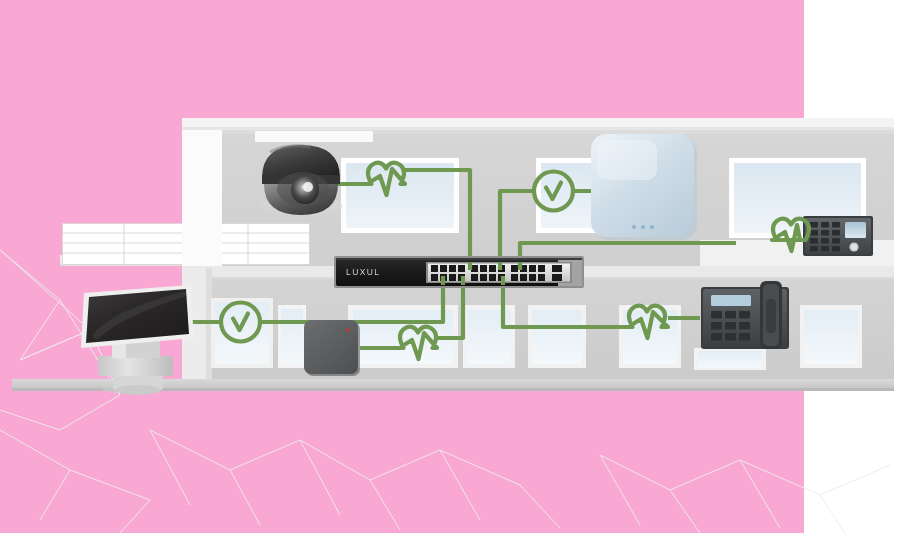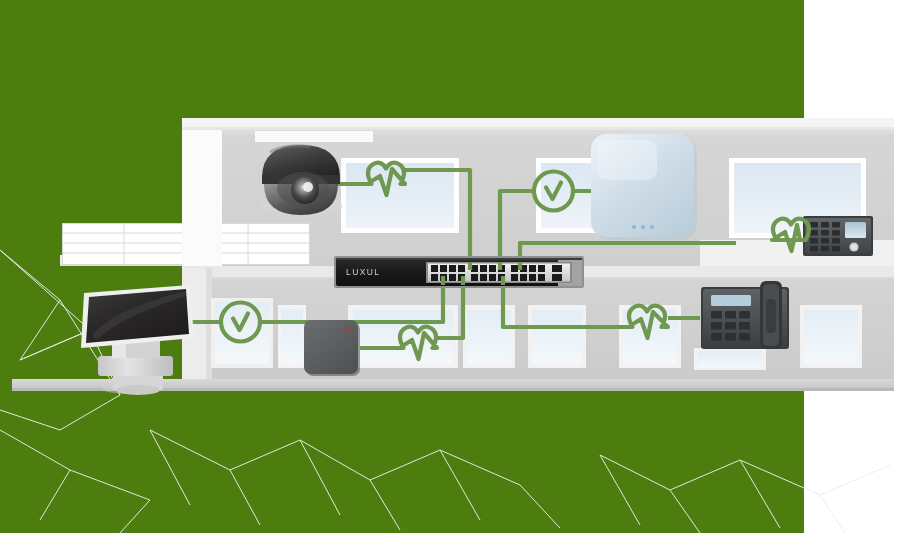--- a/index.html
+++ b/index.html
@@ -1,21 +1,21 @@
 <!DOCTYPE html>
 <html><head>
 <meta charset="utf-8">
 <title>Network Health Monitoring Diagram</title>
 <style>
   html,body{margin:0;padding:0;background:#ffffff;}
   body{
     font-family:"Liberation Sans", sans-serif;
     width:920px;height:533px;overflow:hidden;position:relative;
   }
-  #stage{position:relative;width:804px;height:533px;background:#4d7c0f;}
+  #stage{position:relative;width:804px;height:533px;background:#f9a8d4;}
   #stage svg{display:block;width:920px;height:533px;}
   
   #data-mirror{position:absolute;left:0;top:0;width:0;height:0;overflow:hidden;
     opacity:0;pointer-events:none;font-size:1px;line-height:1px;color:transparent;}
 </style>
 </head>
 <body>
 
 <div id="stage">
 <svg viewBox="0 0 920 533" xmlns="http://www.w3.org/2000/svg">

